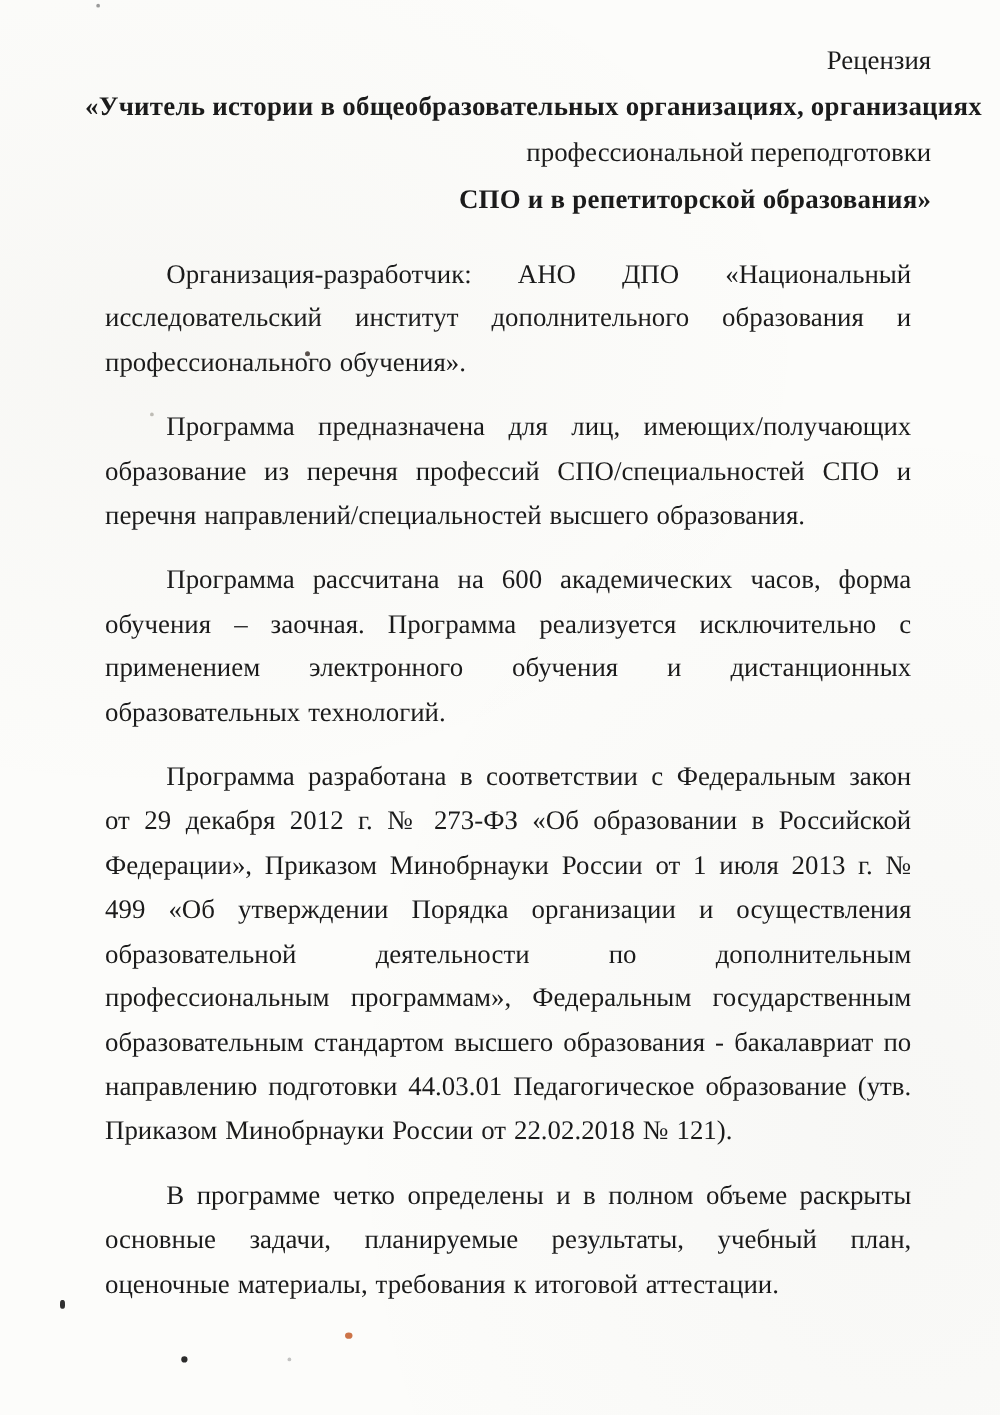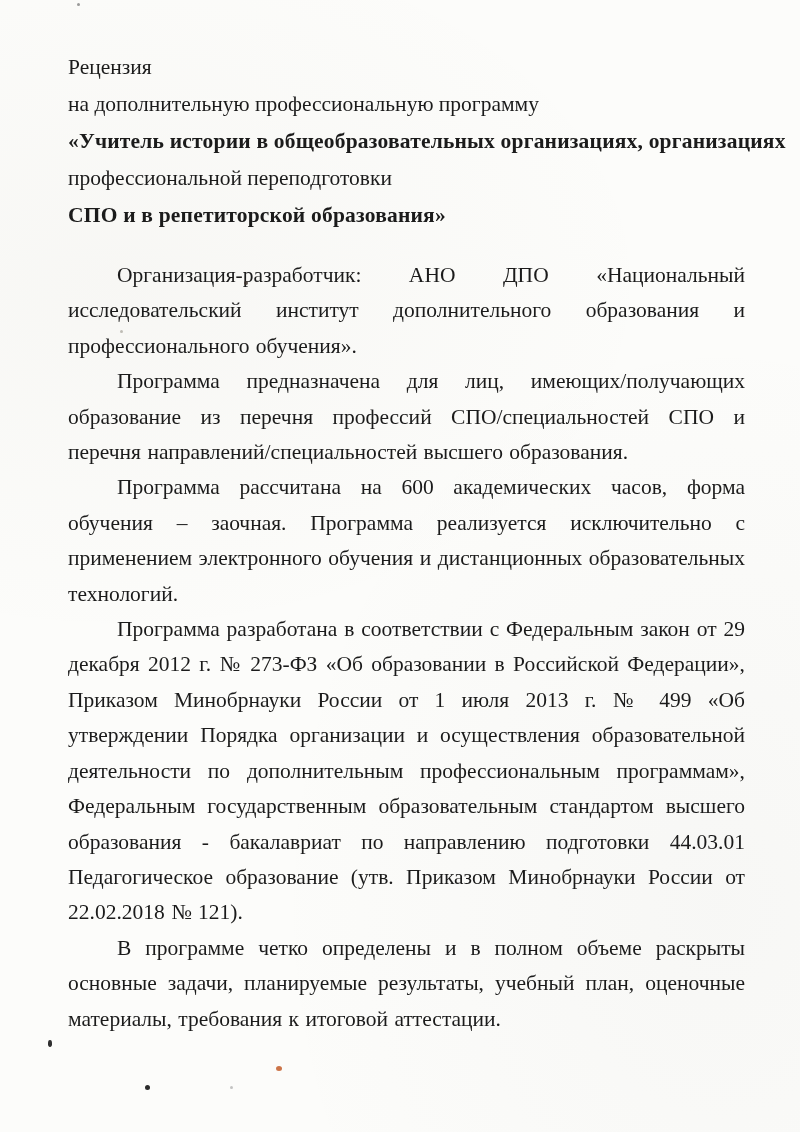--- a/index.html
+++ b/index.html
@@ -28,38 +28,38 @@
       radial-gradient(ellipse 700px 900px at 90% 80%, rgba(100,100,100,0.03), transparent 65%);
     pointer-events: none;
   }
   .content {
     position: absolute;
     left: 68px;
     top: 0;
     width: 677px;
   }
   .title-block {
-    padding-top: 49px;
-    text-align: left;
+    padding-top: 30px;
+    text-align: right;
     font-size: 21.5px;
     line-height: 37px;
   }
   .t-line { white-space: nowrap; }
   .t-line.bold {
     font-weight: 700;
     letter-spacing: 0.2px;
   }
   .body-block {
     margin-top: 24px;
     font-size: 21.5px;
     line-height: 35.4px;
     text-align: justify;
   }
   .body-block p {
-    margin: 0;
+    margin: 16px;
     text-indent: 49px;
     word-spacing: 1px;
   }
   
   .speck {
     position: absolute;
     border-radius: 50%;
     pointer-events: none;
   }
   .speck.s1 { left: 244px; top: 281px; width: 4px; height: 4px; background: rgba(60,50,45,0.85); }
@@ -71,21 +71,20 @@
   .speck.s7 { left: 230px; top: 1086px; width: 3px; height: 3px; background: rgba(110,110,110,0.4); }
 </style>
 </head>
 <body>
 
 <div class="page">
   <div class="content">
 
     <div class="title-block">
       <div class="t-line">Рецензия</div>
-      <div class="t-line">на дополнительную профессиональную программу</div>
       <div class="t-line bold">«Учитель истории в общеобразовательных организациях, организациях</div>
       <div class="t-line">профессиональной переподготовки</div>
       <div class="t-line bold">СПО и в репетиторской образования»</div>
     </div>
 
     <div class="body-block">
       <p>Организация-разработчик: АНО ДПО «Национальный исследовательский институт дополнительного образования и профессионального обучения».</p>
       <p>Программа предназначена для лиц, имеющих/получающих образование из перечня профессий СПО/специальностей СПО и перечня направлений/специальностей высшего образования.</p>
       <p>Программа рассчитана на 600 академических часов, форма обучения – заочная. Программа реализуется исключительно с применением электронного обучения и дистанционных образовательных технологий.</p>
       <p>Программа разработана в соответствии с Федеральным закон от 29 декабря 2012 г. № 273-ФЗ «Об образовании в Российской Федерации», Приказом Минобрнауки России от 1 июля 2013 г. № 499 «Об утверждении Порядка организации и осуществления образовательной деятельности по дополнительным профессиональным программам», Федеральным государственным образовательным стандартом высшего образования - бакалавриат по направлению подготовки 44.03.01 Педагогическое образование (утв. Приказом Минобрнауки России от 22.02.2018 № 121).</p>

